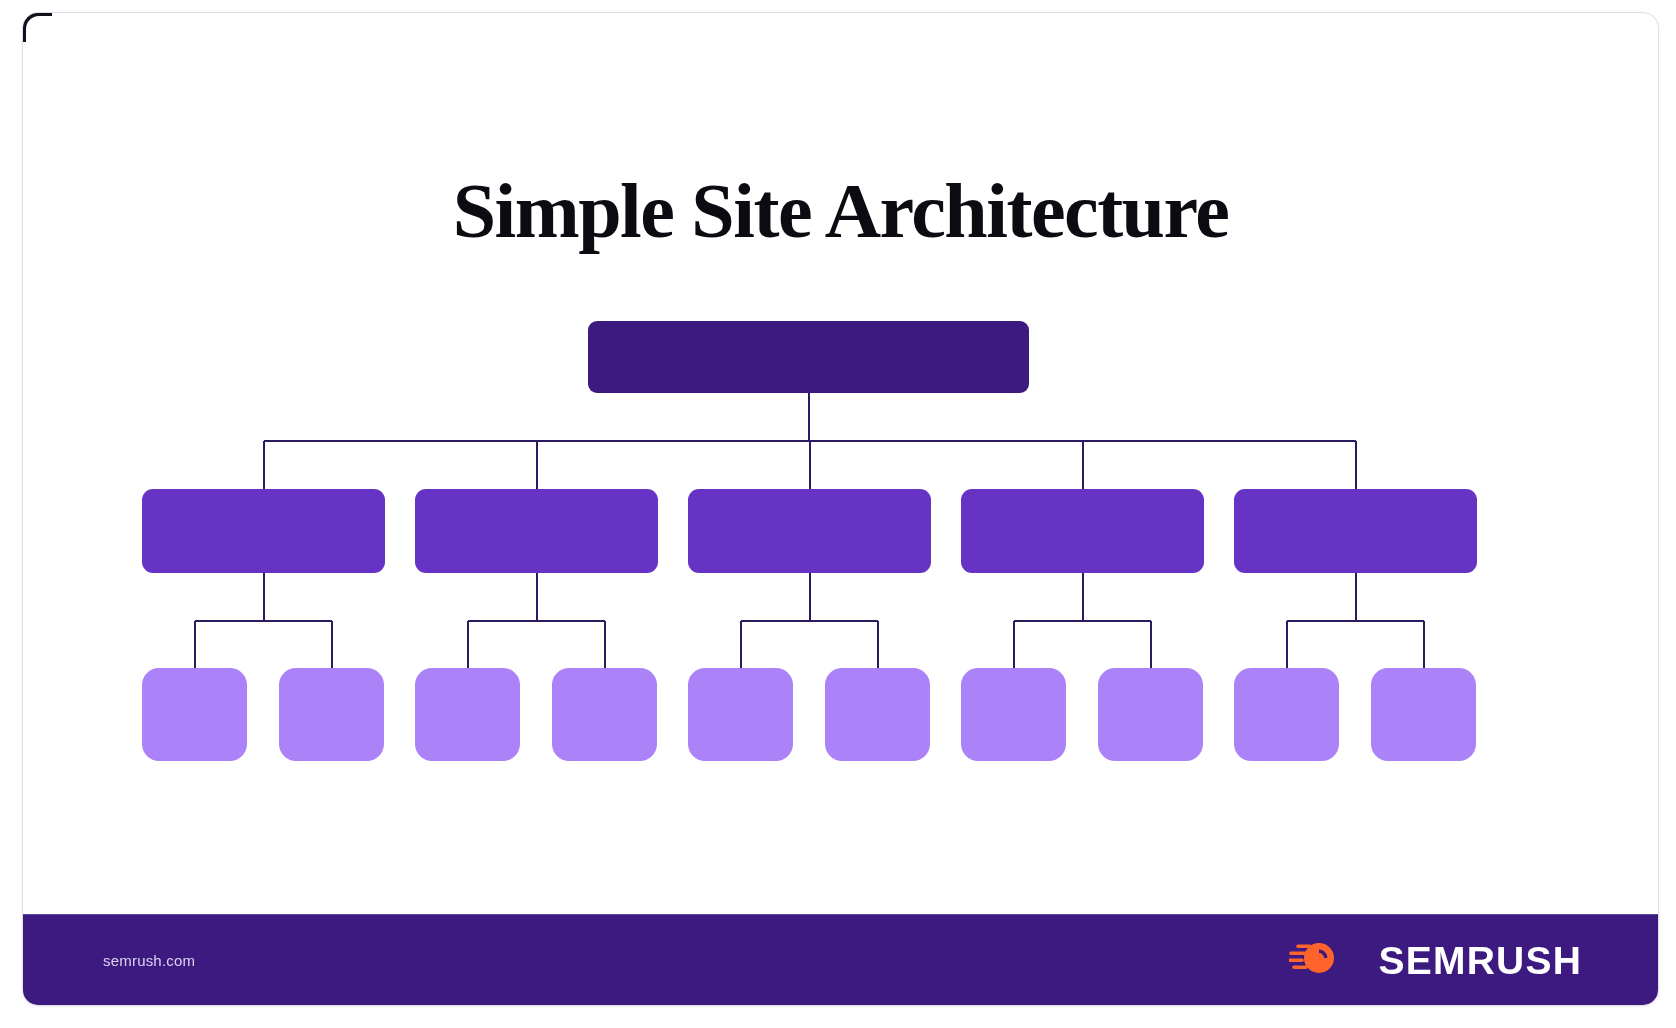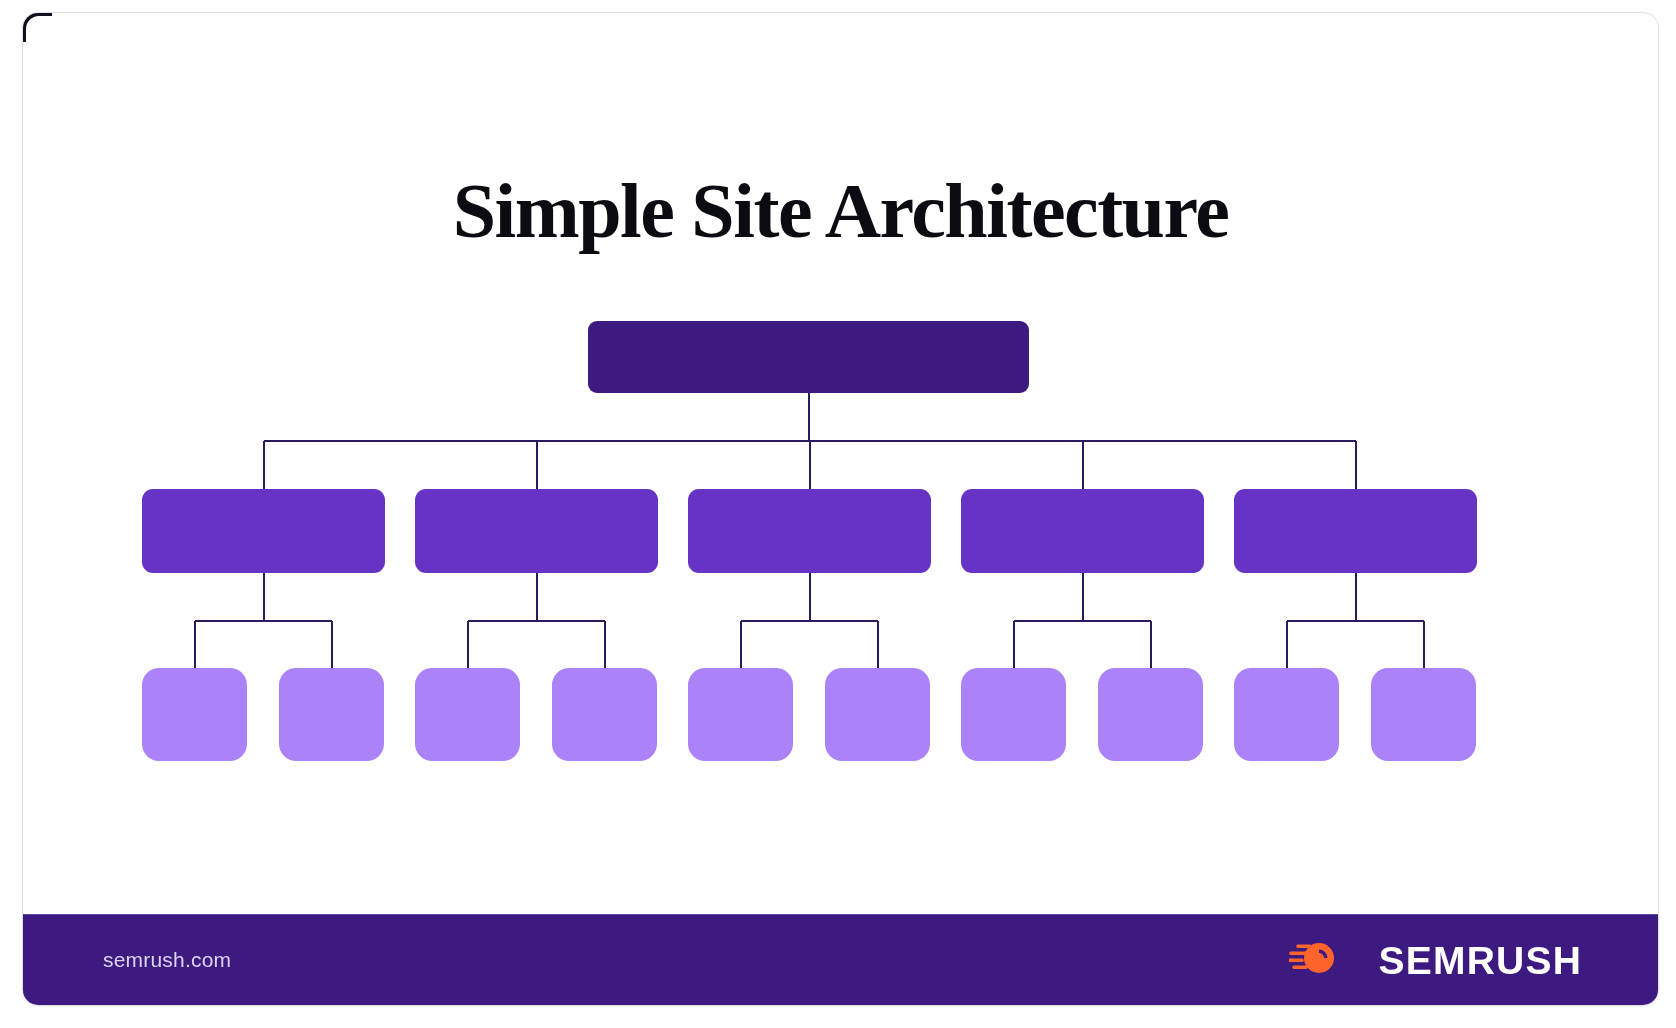--- a/index.html
+++ b/index.html
@@ -100,21 +100,21 @@
     height: 90px;
     background: #3d1a80;
     border-top: 1px solid #5b46a8;
   }
   #footer-url {
     position: absolute;
     left: 80px;
     top: 50%;
     transform: translateY(-50%);
     color: #dcd4f0;
-    font-size: 21px;
+    font-size: 15px;
     letter-spacing: 0.2px;
     font-family: "Liberation Sans", sans-serif;
   }
   #footer-logo {
     position: absolute;
     right: 78px;
     top: 50%;
     transform: translateY(-50%);
     display: flex;
     align-items: center;

